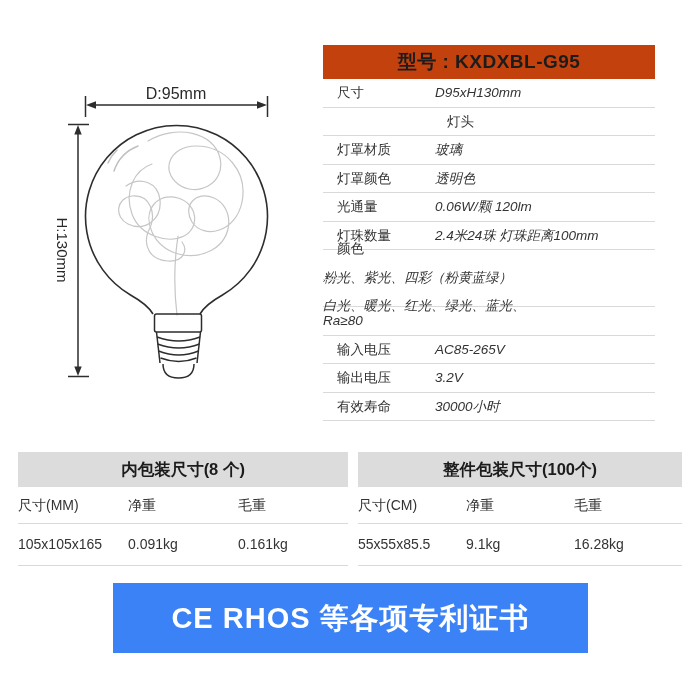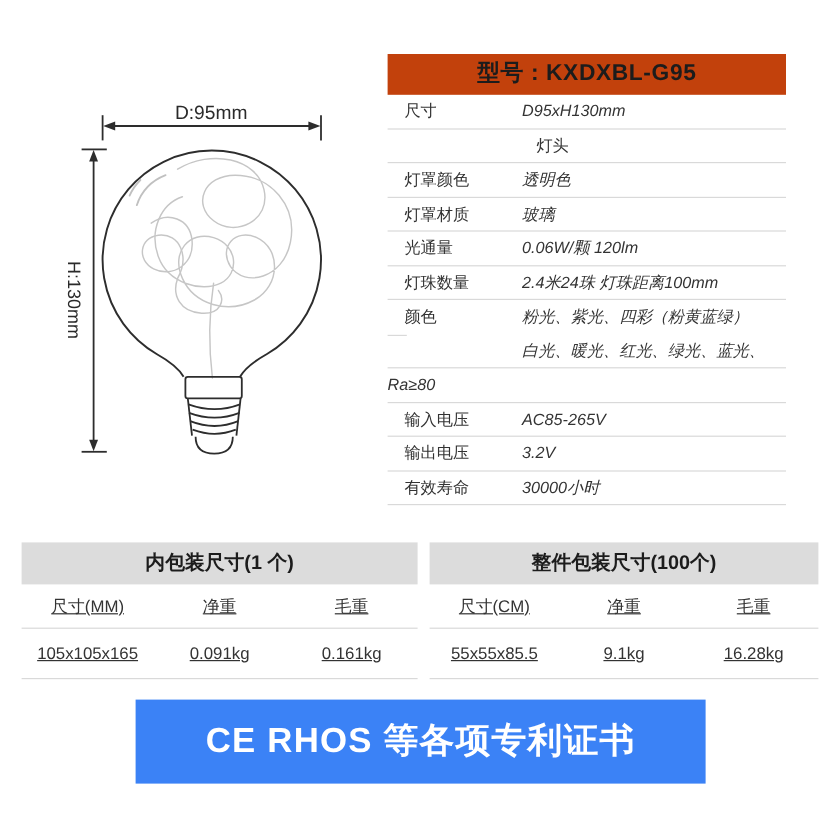--- a/index.html
+++ b/index.html
@@ -14,41 +14,41 @@
   
   .spec-table { position:absolute; left:323px; top:45px; width:332px; }
   .spec-header {
     height:34px; line-height:34px; background:#c2410c; text-align:center;
     font-size:19px; font-weight:bold; color:#1c1c1c; letter-spacing:0.5px;
   }
   .spec-row {
     position:relative; display:flex; height:28.5px; line-height:28.5px;
     border-bottom:1px solid #d9d9d9; font-size:13.5px;justify-content:center;
   }
-  .spec-row-tall { height:57px; }
+  .spec-row-tall { height:57px;flex-direction:column; }
   .spec-label { width:112px; padding-left:14px; color:#333; flex:none; }
   .spec-value { flex:1; color:#333;font-style:italic; }
   .spec-value-lines div { line-height:28.5px; }
   .partial-divider {
     position:absolute; left:0; top:28.5px; width:16px; height:1px; background:#d9d9d9;
   }
   
   .pkg-section {
     position:absolute; left:18px; top:452px; width:664px;
     display:flex; gap:10px;
   }
   .pkg-table { flex:1; }
   .pkg-table-left { flex:0 0 330px; }
   .pkg-table-right { flex:0 0 324px; }
   .pkg-title {
     height:35px; line-height:35px; background:#dcdcdc; text-align:center;
     font-size:16.5px; font-weight:bold; color:#1c1c1c;
   }
   .pkg-row { display:flex; border-bottom:1px solid #d9d9d9; }
-  .pkg-row > div { flex:1; text-align:center; font-size:14px; color:#333;text-decoration:underline; }
+  .pkg-row > div { flex:1; font-size:14px; color:#333; }
   .pkg-cols > div { line-height:36px; height:36px; }
   .pkg-vals > div { line-height:41px; height:41px; }
   
   .banner {
     position:absolute; left:113px; top:583px; width:475px; height:70px;
     line-height:70px; text-align:center; color:#ffffff;
     font-size:29px; font-weight:bold; letter-spacing:1px;
   }
 </style>
 </head>
@@ -109,26 +109,26 @@
     <div class="spec-header">型号 : KXDXBL-G95</div>
 
     <div class="spec-row">
       <div class="spec-label">尺寸</div>
       <div class="spec-value">D95xH130mm</div>
     </div>
     <div class="spec-row">
       <div class="spec-label">灯头</div>
     </div>
     <div class="spec-row">
+      <div class="spec-label">灯罩材质</div>
+      <div class="spec-value">玻璃</div>
+    </div>
+    <div class="spec-row">
       <div class="spec-label">灯罩颜色</div>
       <div class="spec-value">透明色</div>
-    </div>
-    <div class="spec-row">
-      <div class="spec-label">灯罩材质</div>
-      <div class="spec-value">玻璃</div>
     </div>
     <div class="spec-row">
       <div class="spec-label">光通量</div>
       <div class="spec-value">0.06W/颗 120lm</div>
     </div>
     <div class="spec-row">
       <div class="spec-label">灯珠数量</div>
       <div class="spec-value">2.4米24珠 灯珠距离100mm</div>
     </div>
     <div class="spec-row spec-row-tall">
@@ -151,21 +151,21 @@
       <div class="spec-value">3.2V</div>
     </div>
     <div class="spec-row">
       <div class="spec-label">有效寿命</div>
       <div class="spec-value">30000小时</div>
     </div>
   </div>
 
   <div class="pkg-section">
     <div class="pkg-table pkg-table-left">
-      <div class="pkg-title">内包装尺寸(1 个)</div>
+      <div class="pkg-title">内包装尺寸(8 个)</div>
       <div class="pkg-row pkg-cols">
         <div>尺寸(MM)</div>
         <div>净重</div>
         <div>毛重</div>
       </div>
       <div class="pkg-row pkg-vals">
         <div>105x105x165</div>
         <div>0.091kg</div>
         <div>0.161kg</div>
       </div>

